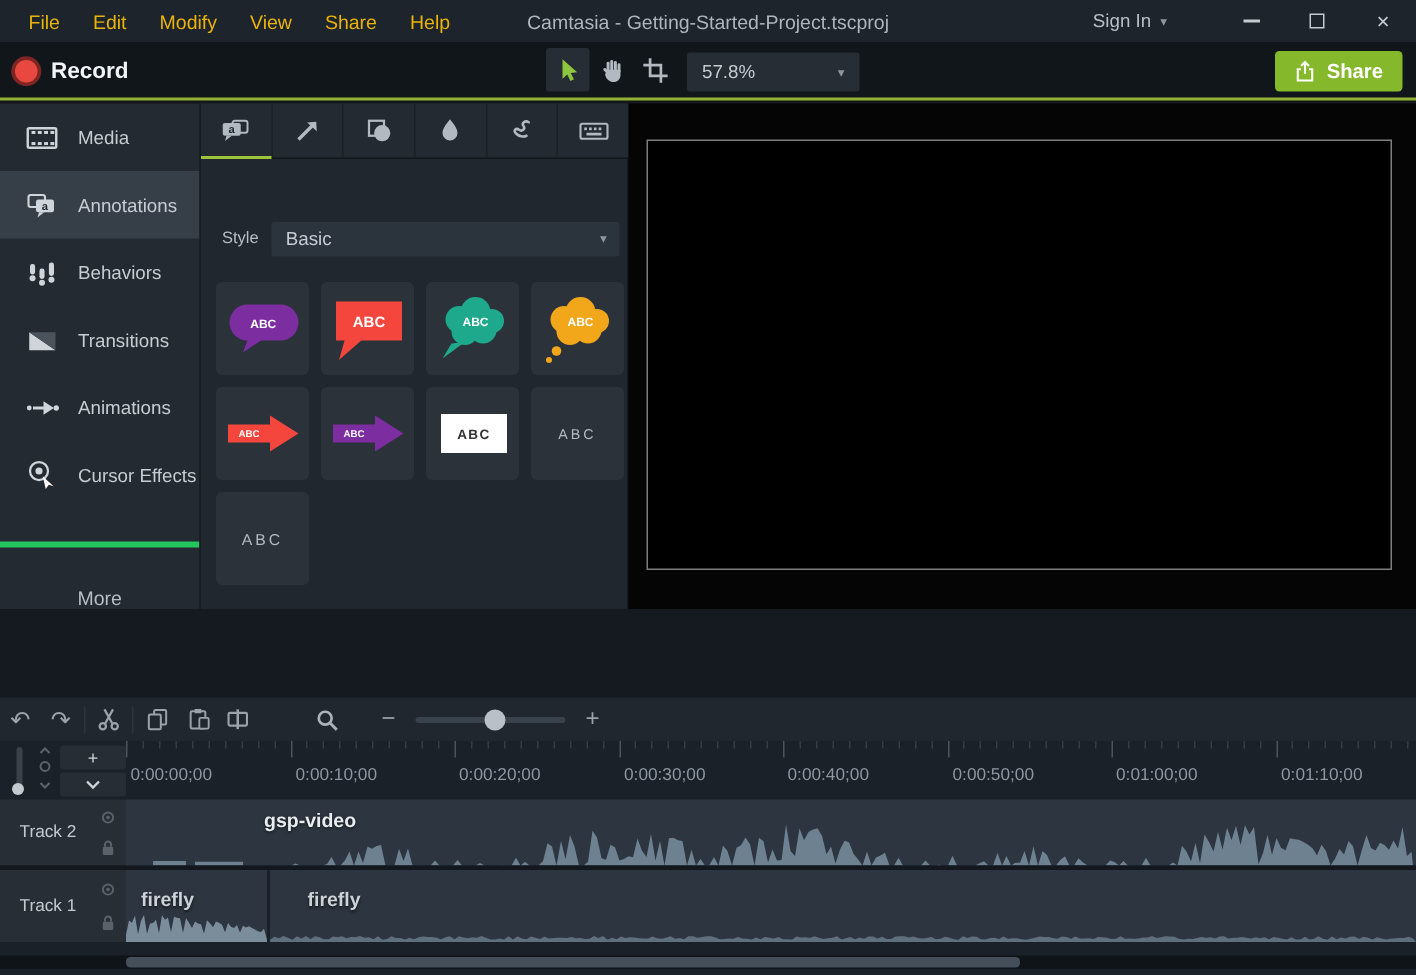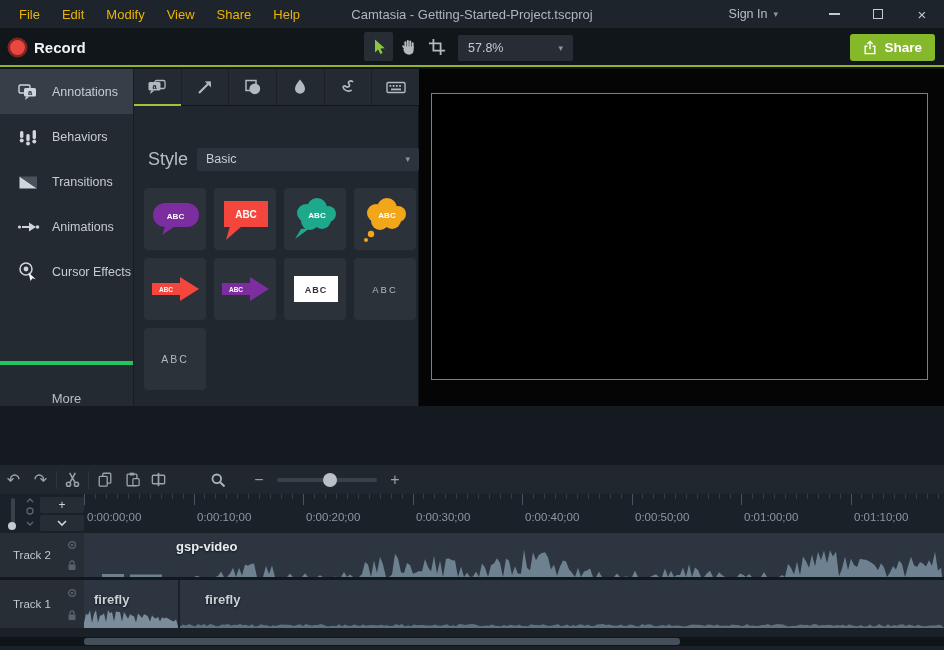--- a/index.html
+++ b/index.html
@@ -40,21 +40,21 @@
           display:flex;align-items:flex-end;justify-content:center;font-size:13px;color:#b7bec5;cursor:pointer;}
   
   .panel{position:absolute;left:133px;top:69px;width:285px;height:337px;background:#21272e;border-left:1px solid #171c21;}
   .tabs{position:absolute;left:0;top:0;width:285px;height:37px;display:flex;background:#232a31;border-bottom:1px solid #12171c;}
   .tab{flex:1;display:flex;align-items:center;justify-content:center;border-right:1px solid #1a2026;cursor:pointer;position:relative;}
   .tab:last-child{border-right:none;}
   .tab.sel::after{content:"";position:absolute;left:0;right:0;bottom:-1px;height:2px;background:#9ec43a;}
   .panel-header{position:absolute;left:0;top:37px;width:285px;height:33px;background:#1b2127;
           display:flex;align-items:center;justify-content:center;font-size:14px;color:#ced3d8;}
   .style-row{position:absolute;left:0;top:78px;width:285px;height:24px;display:flex;align-items:center;}
-  .style-lbl{font-size:18px;color:#b7bec5;margin-left:14px;}
+  .style-lbl{font-size:11px;color:#b7bec5;margin-left:14px;}
   .style-dd{margin-left:9px;width:232px;height:23px;background:#2b333c;border-radius:2px;display:flex;align-items:center;
           font-size:12.5px;color:#c6ccd2;padding:0 9px;cursor:pointer;text-align:center;}
   .style-dd .caret{margin-left:auto;}
   .tile{position:absolute;width:62px;height:62px;background:#2b323a;border-radius:4px;cursor:pointer;}
   .tile svg{display:block;}
   
   .preview{position:absolute;left:419px;top:69px;width:525px;height:337px;background:#050505;}
   .canvas{position:absolute;left:12px;top:24px;width:497px;height:287px;background:#000;border:1px solid #7e7e7e;}
   
   .playbar{position:absolute;left:0;top:406px;width:944px;height:59px;background:#141a20;}
@@ -162,20 +162,36 @@
           <path d="M5 7H2.5v8.5h11V7H11"></path>
           <path d="M8 10.5V1.8"></path>
             <path d="M5 4.5L8 1.5l3 3"></path>
         </g>
       </svg>
       <span>Share</span>
     </button>
   </div>
 
   <div class="sidebar">
+    <div class="side-item">
+      <svg width="24" height="24" viewBox="0 0 24 24">
+        <rect x="2.5" y="5.5" width="19" height="13" rx="1" fill="none" stroke="#cfd5da" stroke-width="1.6"></rect>
+        <g fill="#cfd5da">
+          <rect x="5" y="7.3" width="2.6" height="2"></rect>
+            <rect x="9.2" y="7.3" width="2.6" height="2"></rect>
+            <rect x="13.4" y="7.3" width="2.6" height="2"></rect>
+            <rect x="17.6" y="7.3" width="2.6" height="2"></rect>
+          <rect x="5" y="14.7" width="2.6" height="2"></rect>
+            <rect x="9.2" y="14.7" width="2.6" height="2"></rect>
+            <rect x="13.4" y="14.7" width="2.6" height="2"></rect>
+            <rect x="17.6" y="14.7" width="2.6" height="2"></rect>
+        </g>
+      </svg>
+      <span class="lbl">Media</span>
+    </div>
     <div class="side-item sel">
       <svg width="24" height="24" viewBox="0 0 24 24">
         <rect x="3" y="5" width="11" height="8" rx="1.5" fill="none" stroke="#cfd5da" stroke-width="1.4"></rect>
         <rect x="8" y="8" width="12" height="8.5" rx="1.5" fill="#cfd5da"></rect>
         <path d="M10 16.5L9 20l4.5-3.5z" fill="#cfd5da"></path>
         <text x="14" y="14.8" font-size="7.5" font-weight="bold" fill="#242b32" text-anchor="middle">a</text>
       </svg>
       <span class="lbl">Annotations</span>
     </div>
     <div class="side-item">

